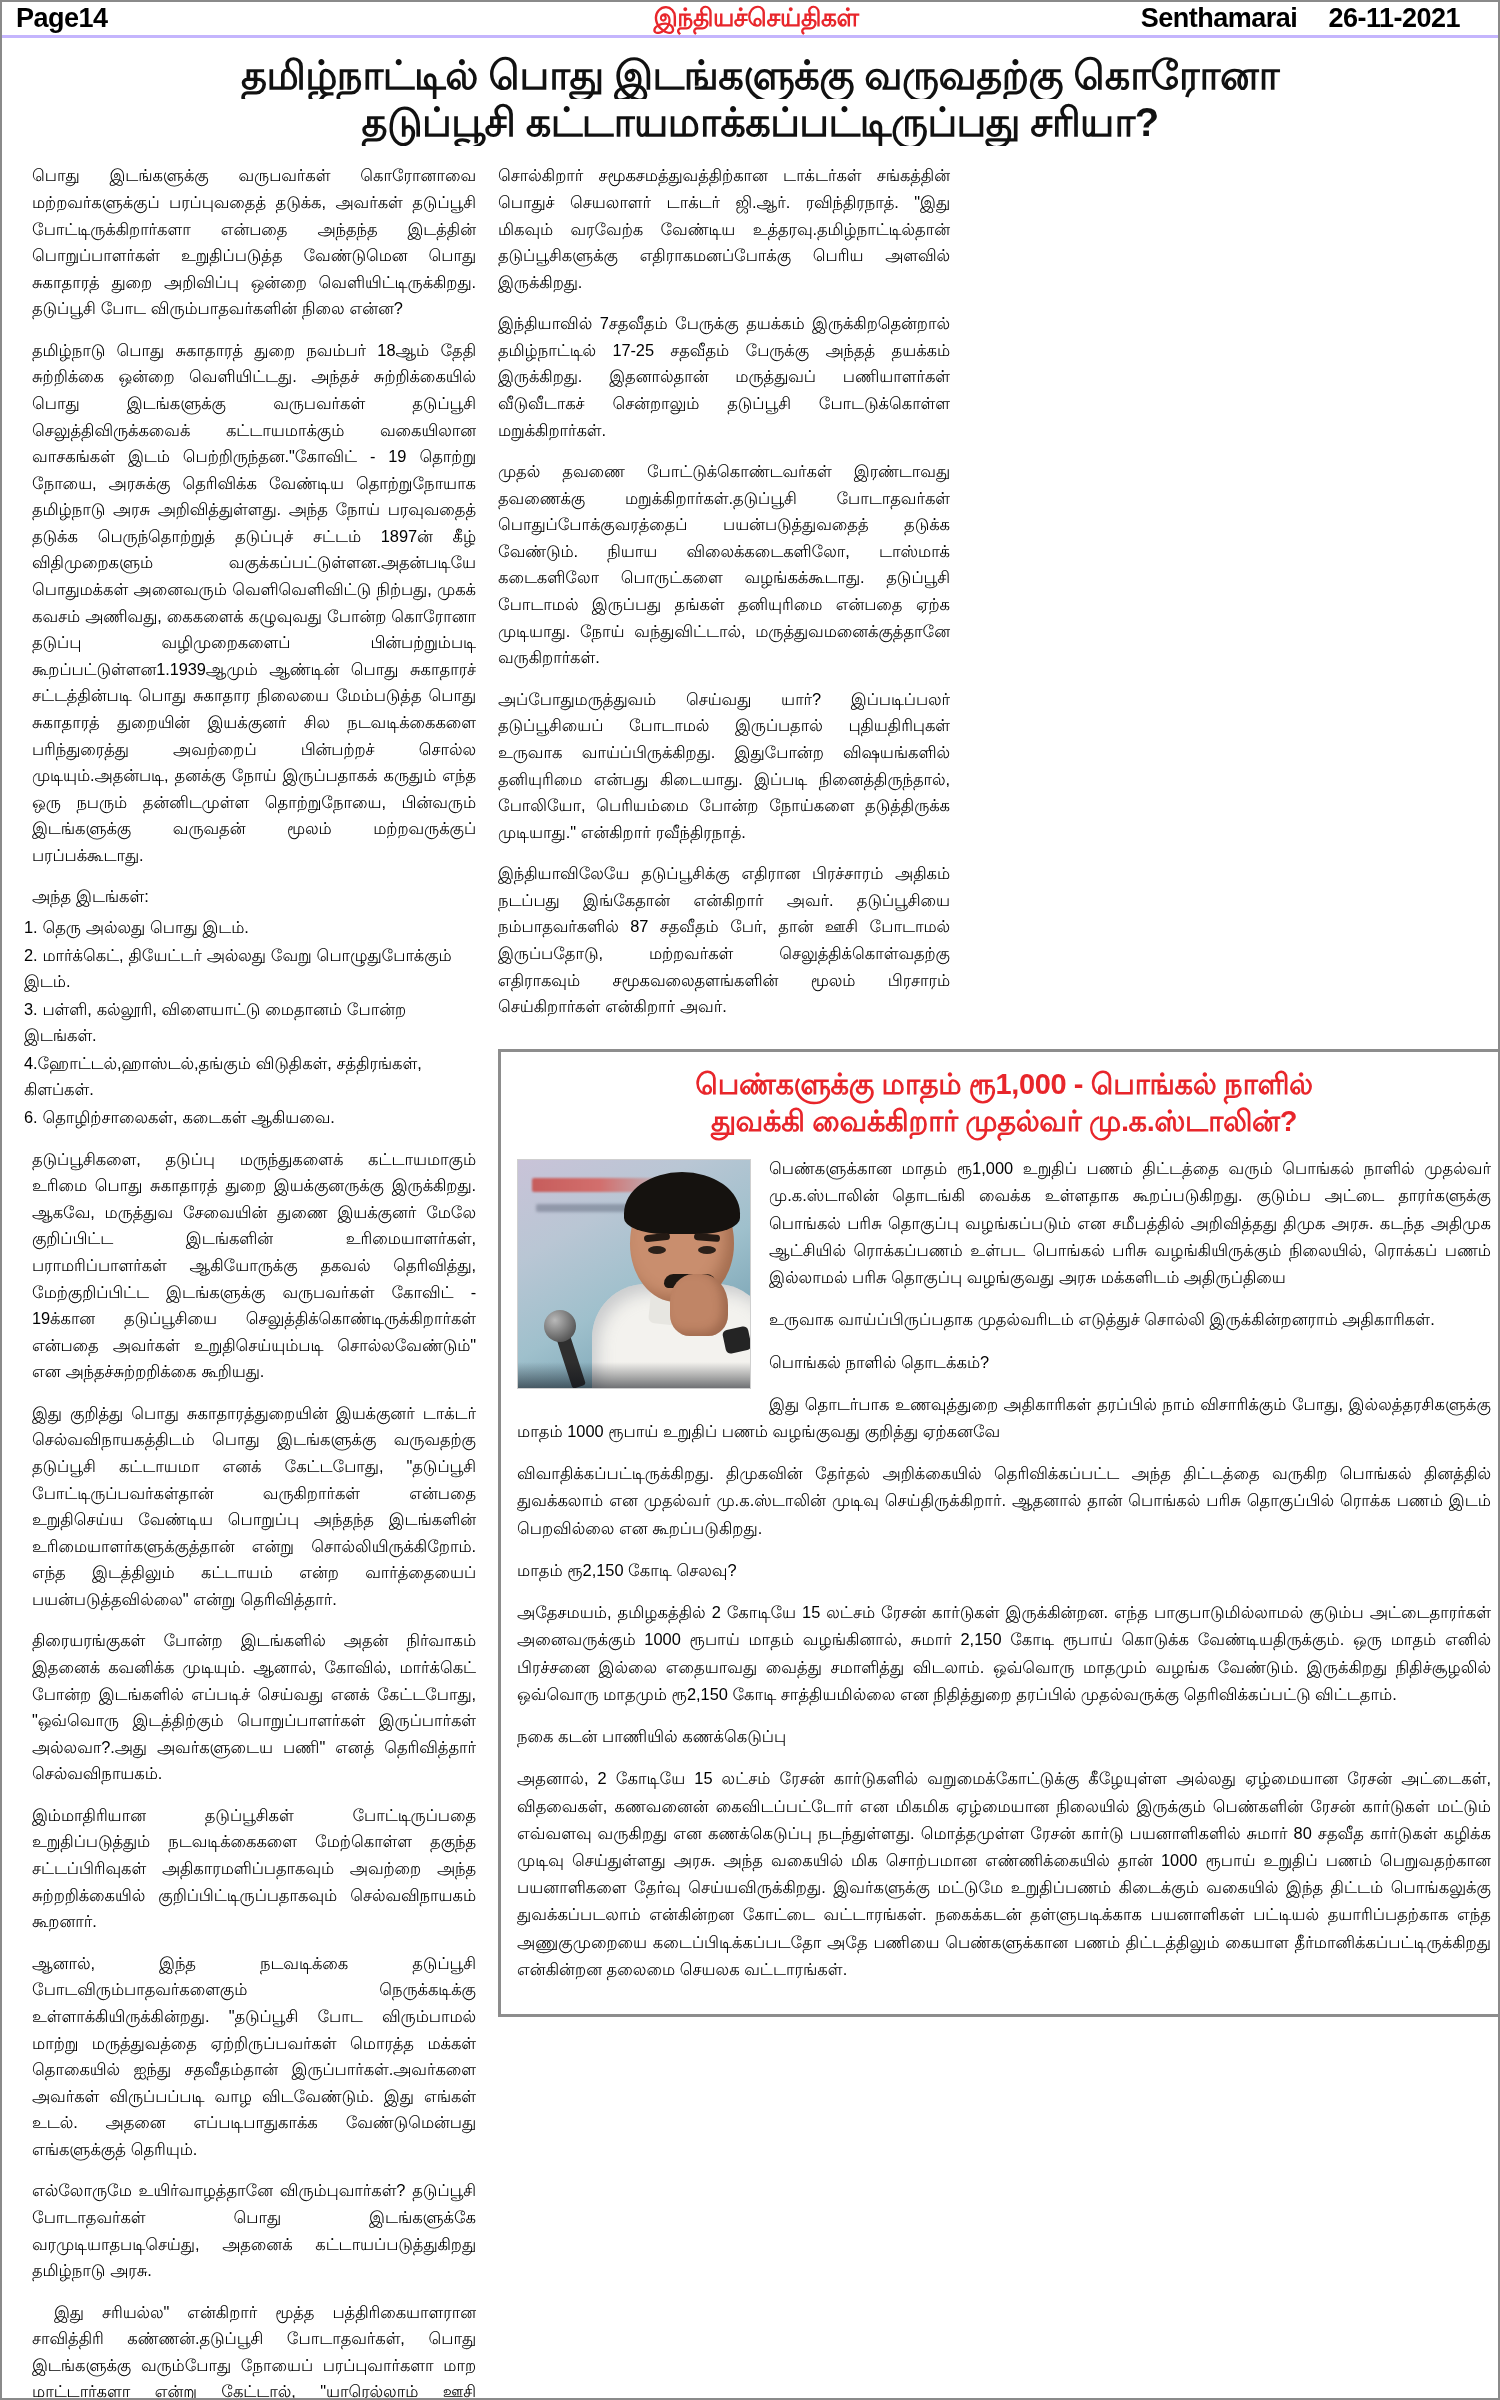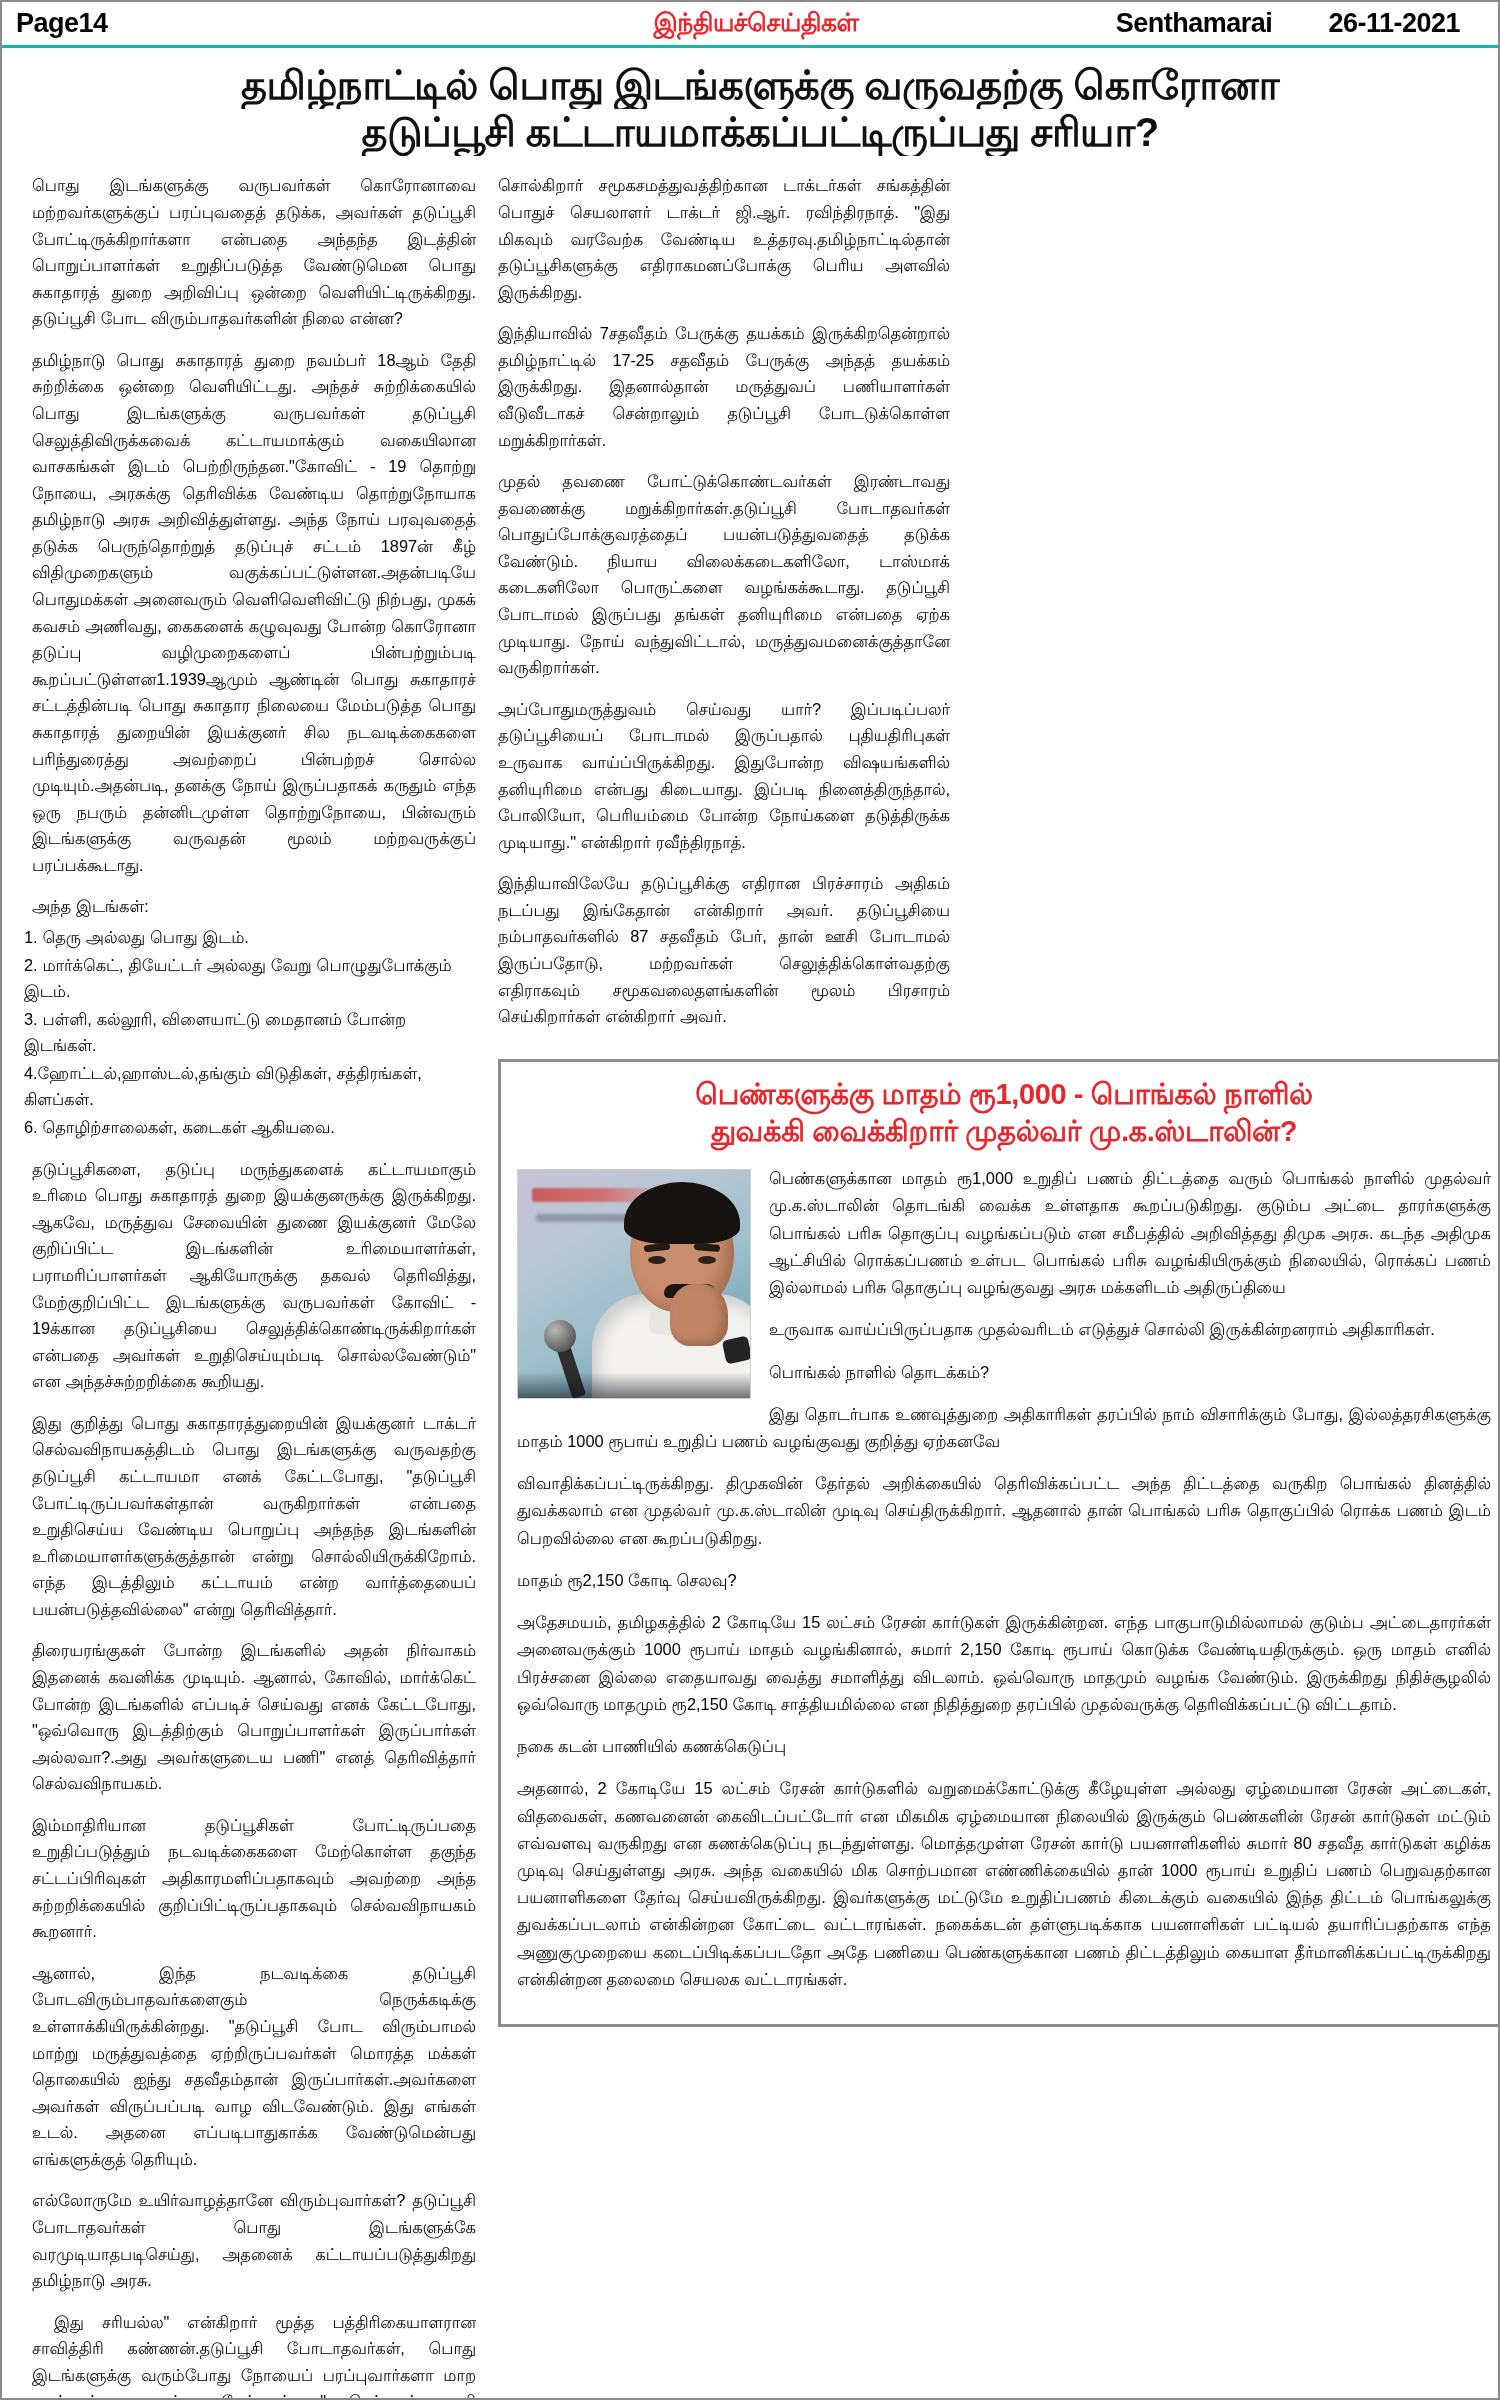--- a/index.html
+++ b/index.html
@@ -21,22 +21,22 @@
     box-sizing: border-box;
     background: #ffffff;
     border: 2px solid #8a8a8a;
     padding: 0;
     overflow: hidden;
   }
 
   
   .masthead {
     position: relative;
-    height: 46px;
-    border-bottom: 3px solid #14b8a6;
+    height: 36px;
+    border-bottom: 3px solid #c4b5fd;
     display: flex;
     align-items: center;
     padding: 0 14px;
     box-sizing: border-box;
   }
   .masthead-page {
     font-size: 27px;
     font-weight: bold;
     letter-spacing: -0.5px;
     white-space: nowrap;
@@ -49,21 +49,21 @@
     font-size: 25px;
     font-weight: bold;
     letter-spacing: -0.5px;
     pointer-events: none;
     margin-left: 12px;
   }
   .masthead-right {
     margin-left: auto;
     display: flex;
     align-items: flex-end;
-    gap: 56px;
+    gap: 31px;
     padding-right: 24px;
     z-index: 2;
   }
   .masthead-brand {
     font-size: 27px;
     font-weight: bold;
     letter-spacing: -0.5px;
   }
   .masthead-date {
     font-size: 27px;

